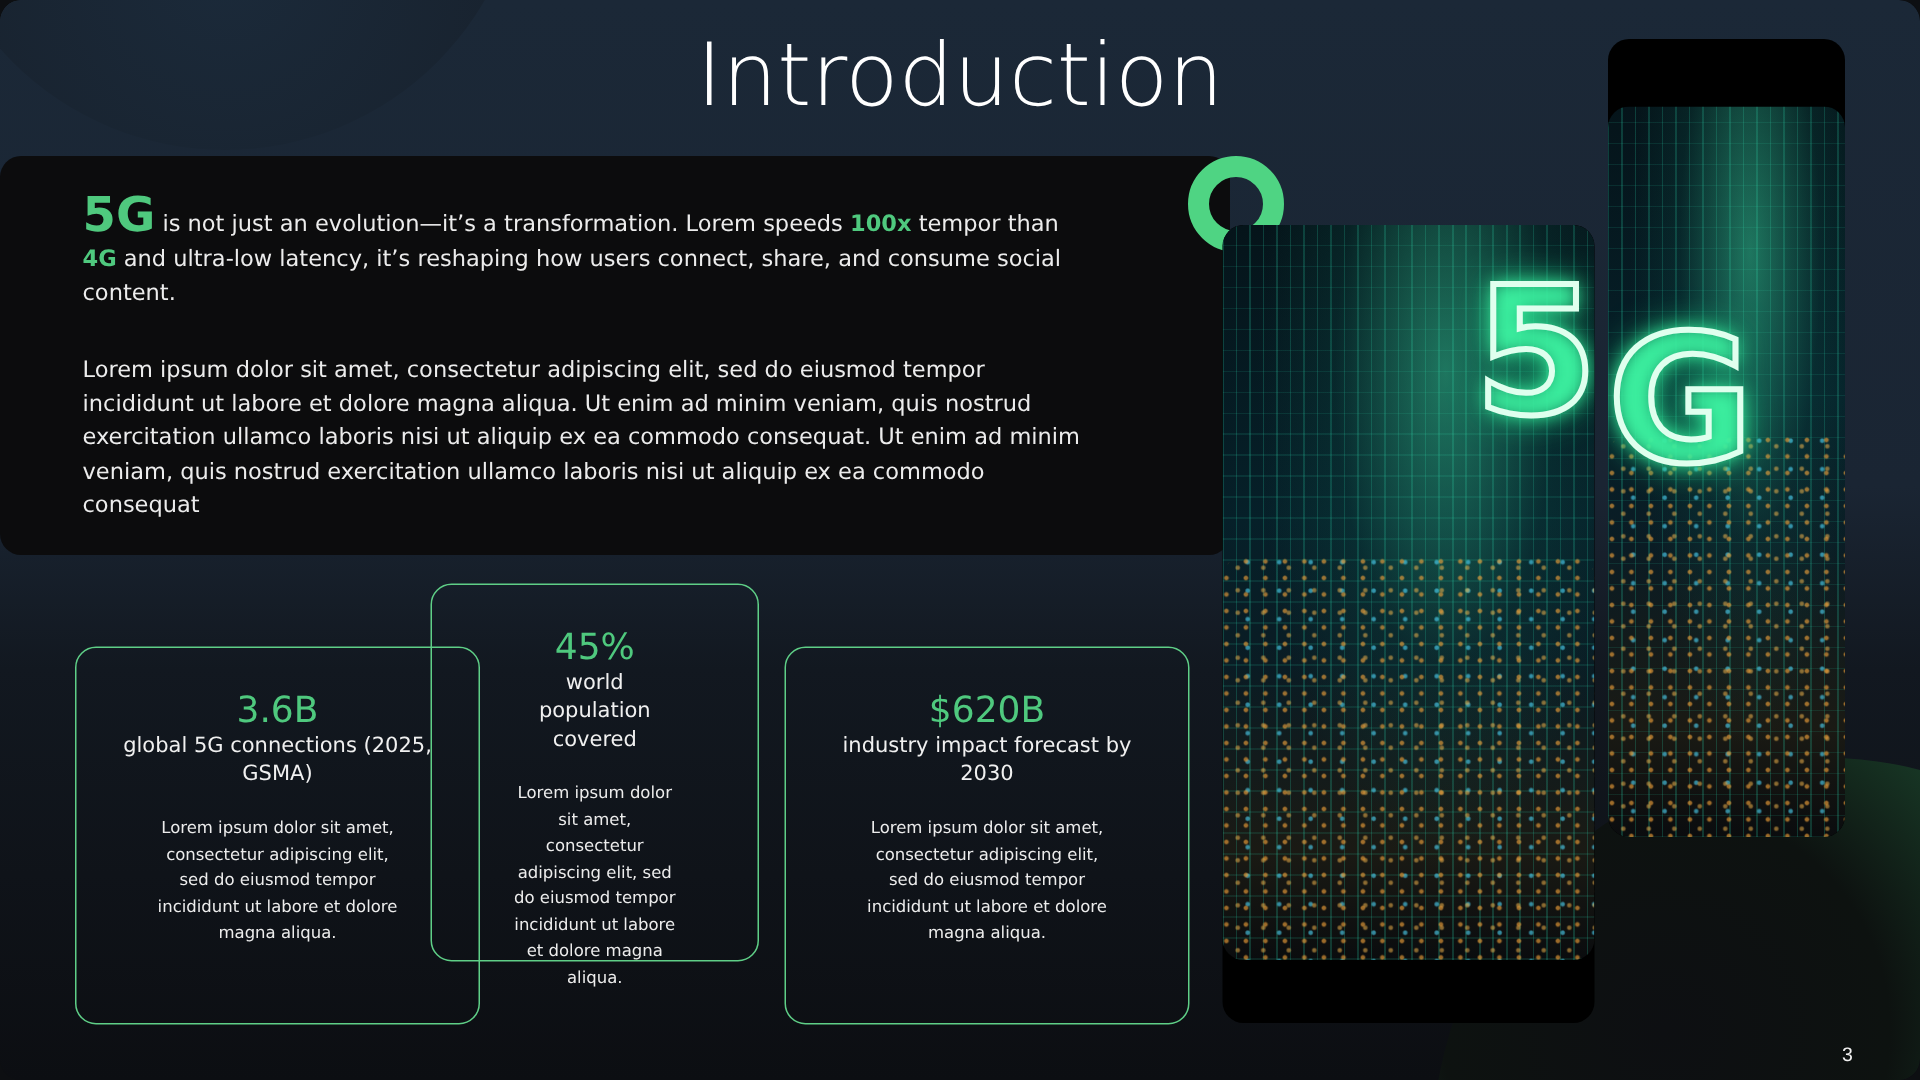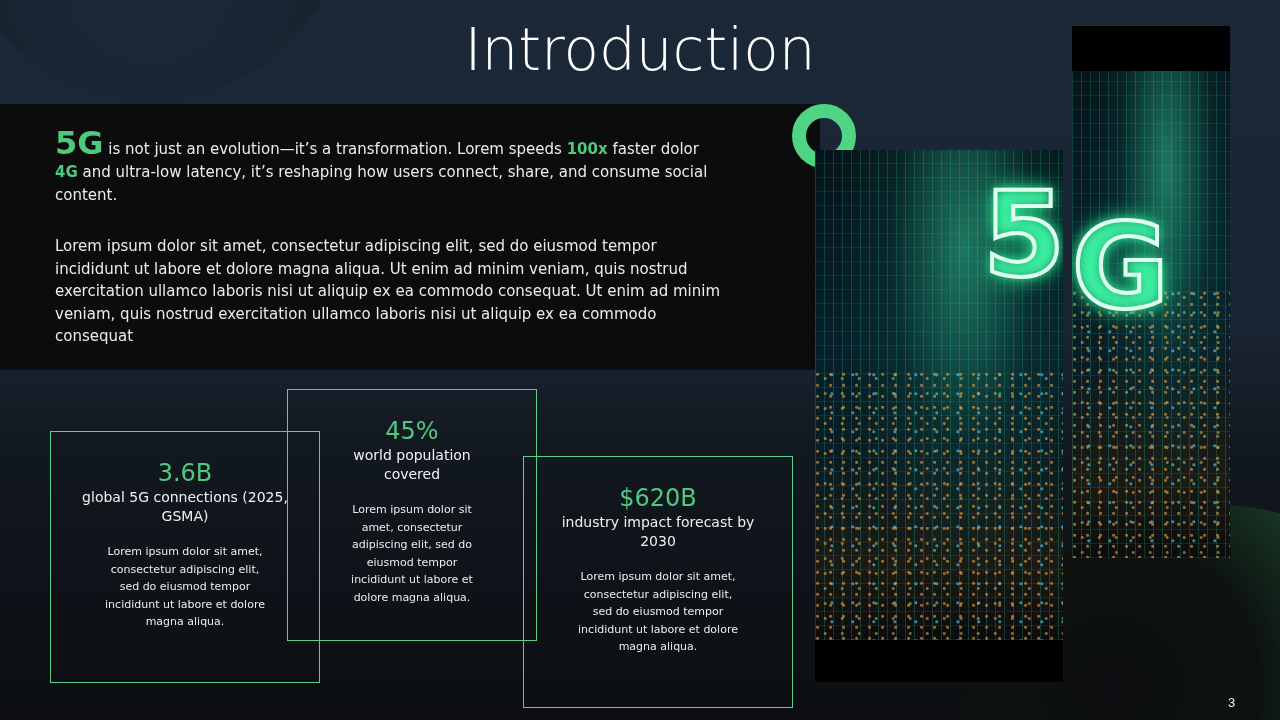--- a/index.html
+++ b/index.html
@@ -1,15 +1,15 @@
 <!DOCTYPE html>
 <html><head>
   <meta charset="utf-8">
   <style>
-    * { box-sizing: border-box; margin: 0; padding: 0; }
+    * { box-sizing: border-box; margin: 0; padding: 0; border-radius: 14px; }
     html, body { width: 1280px; height: 720px; overflow: hidden; background: #0d0f12; }
     .slide {
       position: relative; width: 1280px; height: 720px; overflow: hidden;
       background: linear-gradient(180deg, #1b2837 0%, #1a2533 45%, #121820 62%, #0c0e12 100%);
       font-family: "DejaVu Sans", sans-serif;
     }
     .top-circle {
       position: absolute; left: -50px; top: -300px; width: 400px; height: 400px;
       border-radius: 50%;
       background: radial-gradient(circle at 50% 70%, #1b2a3a 0%, #18222e 60%, #141b23 100%);
@@ -76,43 +76,43 @@
     }
     .neon-5 { left: 168px; top: 15px; }
     .neon-g { left: 0px; top: 126px; }
     .stat-box {
       position: absolute; border: 1.5px solid #5fcf87; text-align: center; color: #f0f0f0;
     }
     .stat-value { color: #4fc97e; font-size: 24px; line-height: 28px; font-family: "DejaVu Sans", sans-serif; }
     .stat-label { font-size: 14px; line-height: 19px; margin-top: 1px; }
     .stat-body { font-size: 11px; line-height: 17.5px; margin-top: 17px; color: #ececec; }
     .box1 { left: 50px; top: 431px; width: 270px; height: 252px; padding: 27px 12px 0; }
-    .box2 { left: 287px; top: 389px; width: 250px; height: 252px; padding: 27px 12px 0; }
-    .box3 { left: 523px; top: 456px; width: 270px; height: 252px; padding: 27px 12px 0; }
+    .box2 { left: 287px; top: 389px; width: 219px; height: 252px; padding: 27px 12px 0; }
+    .box3 { left: 523px; top: 431px; width: 270px; height: 252px; padding: 27px 12px 0; }
     .box1 .stat-body, .box3 .stat-body { padding: 0 38px; }
     .box2 .stat-body { padding: 0 38px; }
     .box2 .stat-label { padding: 0 40px; }
     .box3 .stat-label { padding: 0 14px; }
     .page-num {
       position: absolute; left: 1228px; top: 695px; color: #f0f0f0; font-size: 13px;
       font-family: "Liberation Sans", sans-serif;
     }
   </style>
 </head>
 <body>
 
 <div class="slide">
   <div class="top-circle"></div>
   <div class="br-circle"></div>
 
   <h1 class="title"><span>Introduction</span></h1>
 
   <div class="text-band"></div>
 
-  <p class="intro"><span class="hl hl-big">5G</span><span> is not just an evolution—it’s a transformation. Lorem speeds </span><span class="hl">100x</span><span> faster dolor </span><span class="hl">4G</span><span> and ultra-low latency, it’s reshaping how users connect, share, and consume social content.</span></p>
+  <p class="intro"><span class="hl hl-big">5G</span><span> is not just an evolution—it’s a transformation. Lorem speeds </span><span class="hl">100x</span><span> tempor than </span><span class="hl">4G</span><span> and ultra-low latency, it’s reshaping how users connect, share, and consume social content.</span></p>
 
   <p class="lorem">Lorem ipsum dolor sit amet, consectetur adipiscing elit, sed do eiusmod tempor incididunt ut labore et dolore magna aliqua. Ut enim ad minim veniam, quis nostrud exercitation ullamco laboris nisi ut aliquip ex ea commodo consequat. Ut enim ad minim veniam, quis nostrud exercitation ullamco laboris nisi ut aliquip ex ea commodo consequat</p>
 
   <div class="ring"></div>
 
   <div class="photo photo-left">
     <div class="photo-inner">
       <div class="city"></div>
       <span class="neon-text neon-5">5</span>
     </div>

